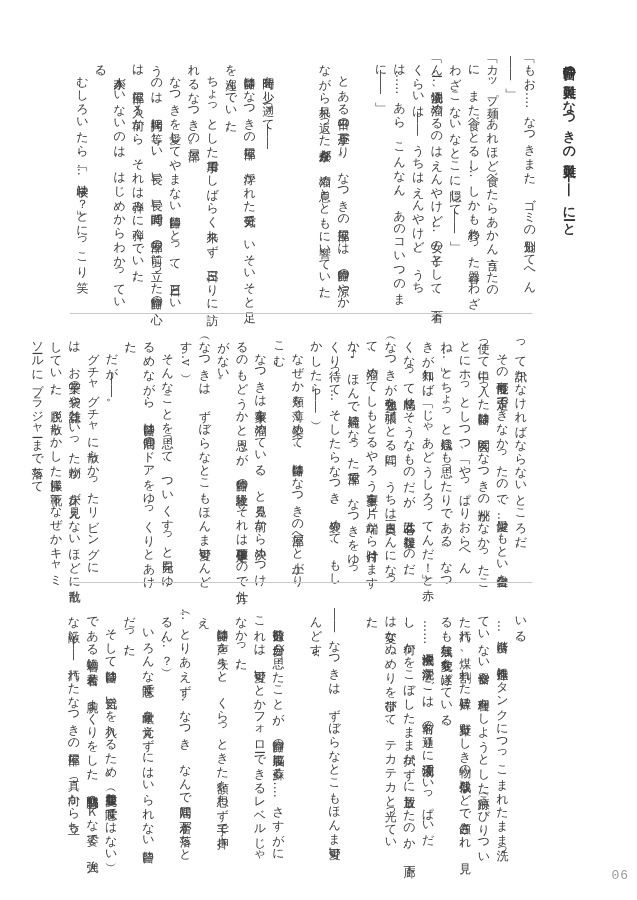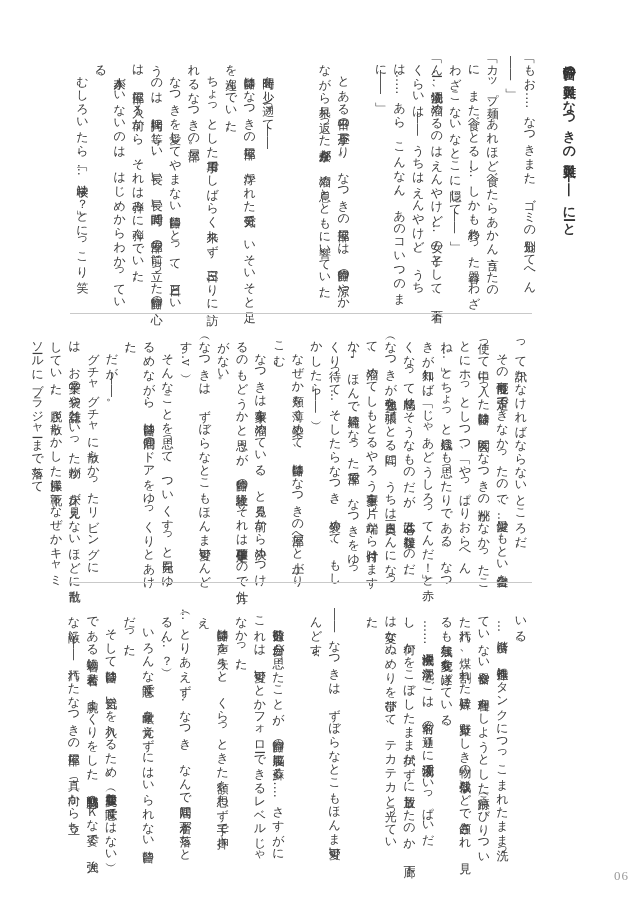--- a/index.html
+++ b/index.html
@@ -50,21 +50,21 @@
     width: 462px;
     height: 0;
     border-top: 1px solid #c9c9c9;
   }
   .divider-1 { top: 313px; }
   .divider-2 { top: 582px; }
   .page-number {
     position: absolute;
     top: 868px;
     right: 8px;
-    font-family: Liberation Serif, serif;
+    font-family: Liberation Mono, monospace;
     font-size: 13px;
     color: #9a9a9a;
     letter-spacing: 1px;
   }
 </style>
 </head>
 <body>
 
 <div class="page">
 

